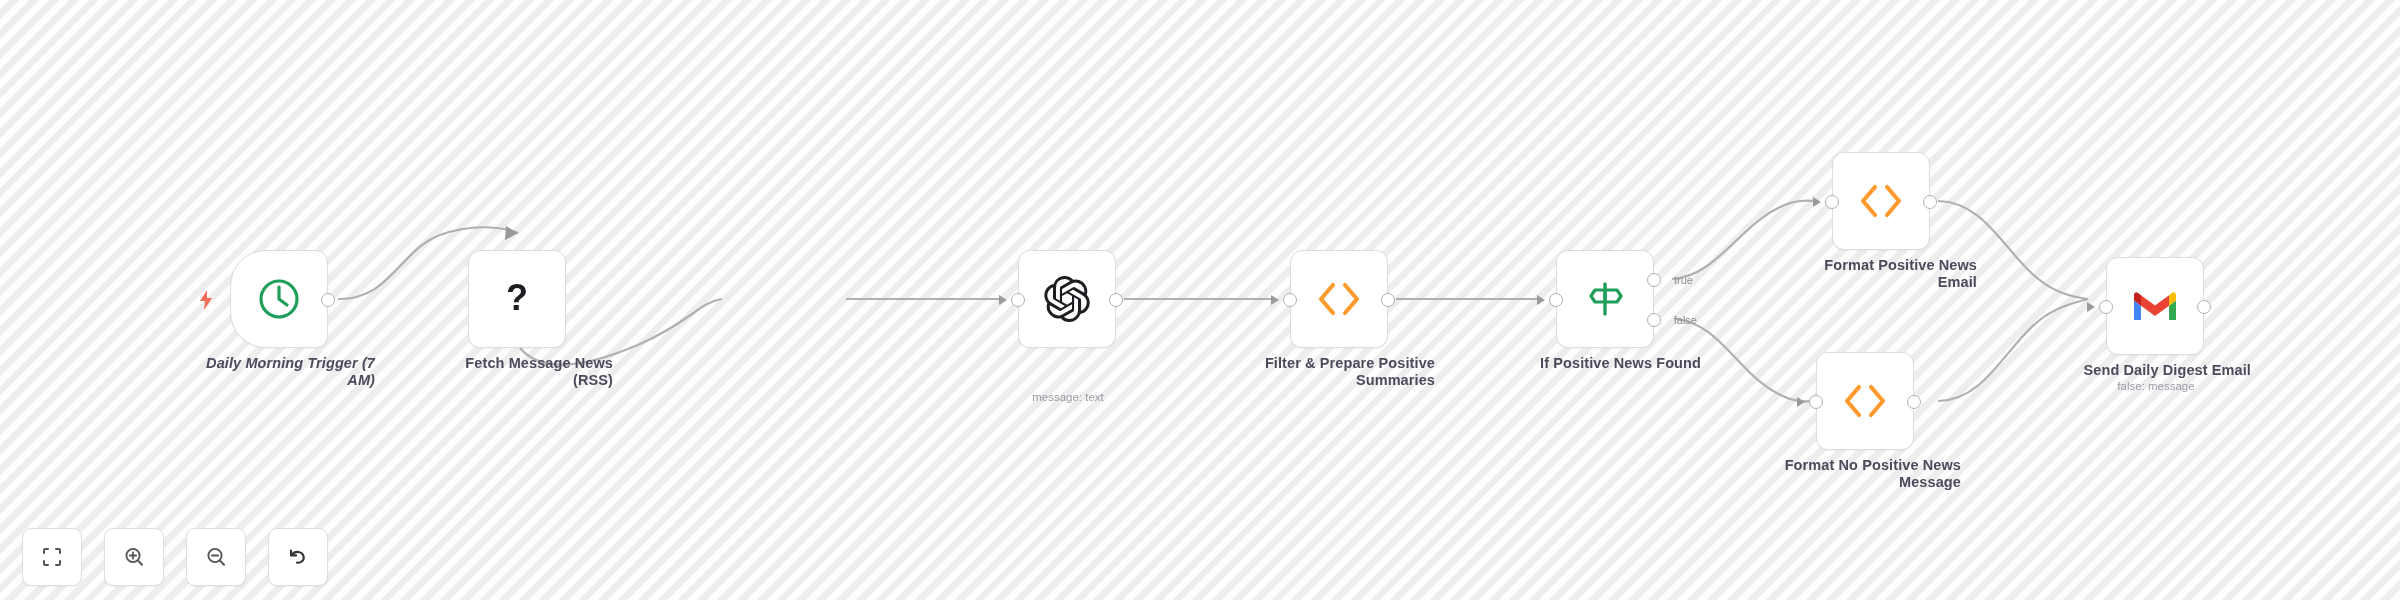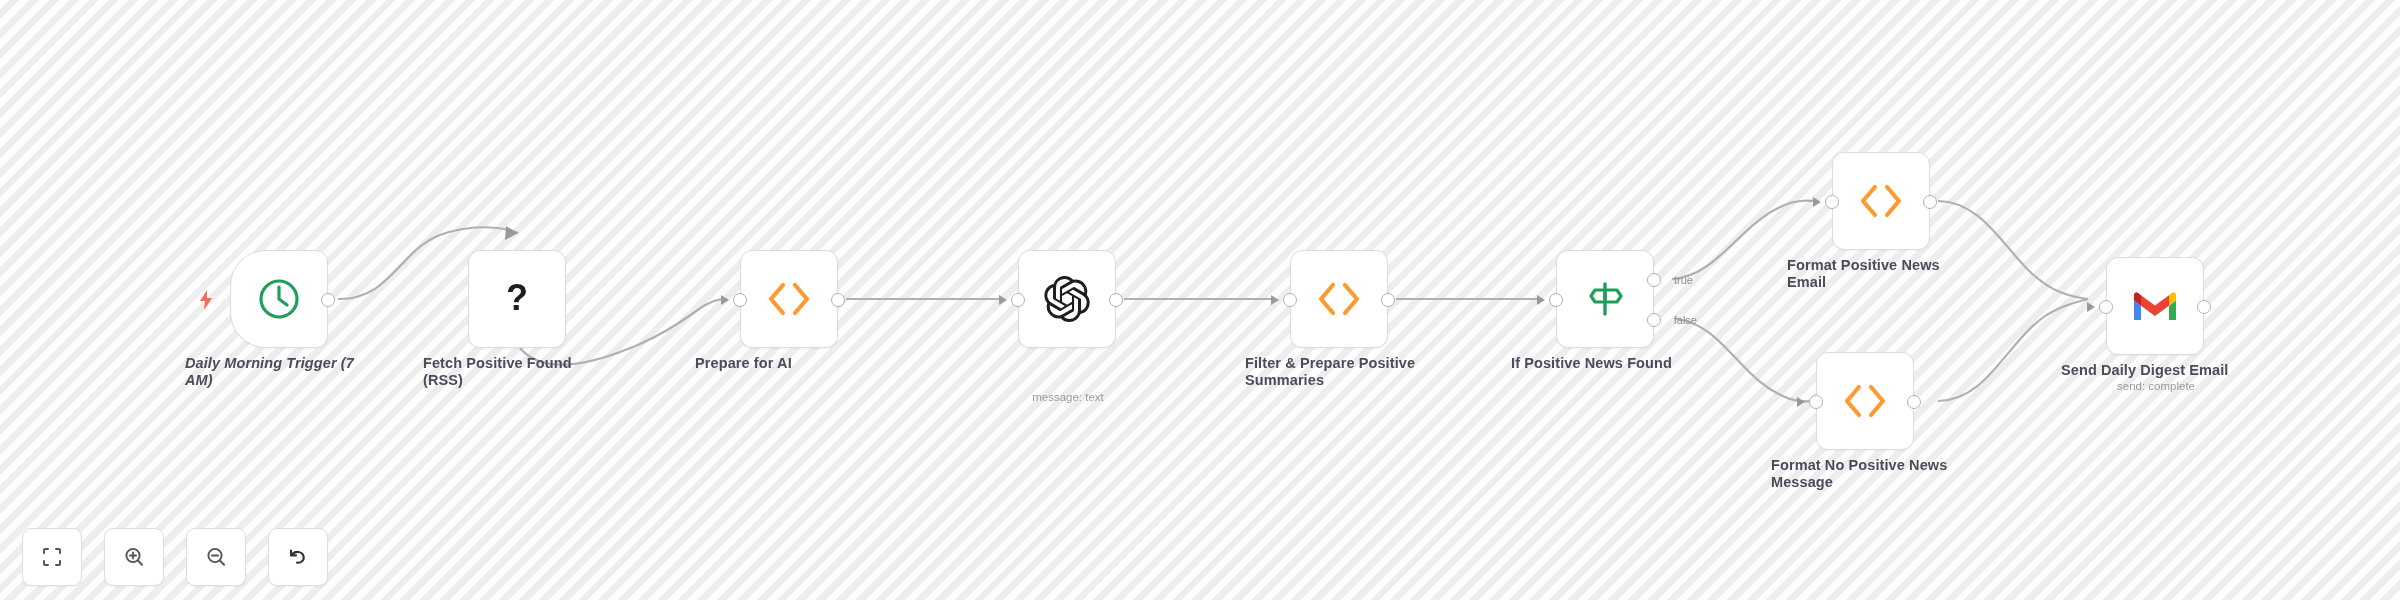--- a/index.html
+++ b/index.html
@@ -100,21 +100,21 @@
     border-top: 5.5px solid transparent;
     border-bottom: 5.5px solid transparent;
   }
 
   
   .node-label {
     position: absolute;
     top: 104px;
     left: -46px;
     width: 190px;
-    text-align: left;
+    text-align: right;
     font-size: 14.5px;
     line-height: 17px;
     color: #4b4b5c;
     font-weight: 600;
     letter-spacing: 0.1px;
   }
   .node-sublabel {
     position: absolute;
     left: -46px;
     width: 190px;
@@ -207,35 +207,23 @@
     <span class="endpoint out"></span>
     <span class="node-label">Daily Morning Trigger (7 AM)</span>
   </div>
 
   <div class="node" style="left:468px; top:250px;">
     <span class="node-icon">
       <svg width="46" height="46" viewBox="0 0 46 46">
         <text x="23" y="34" text-anchor="middle" font-family="Liberation Sans, sans-serif" font-size="36" font-weight="bold" fill="#1d1d22">?</text>
       </svg>
     </span>
-    <span class="node-label">Fetch Positive Found (RSS)</span>
-  </div>
-
-  <div class="node" style="left:740px; top:250px;">
-    <span class="arrowhead"></span>
-    <span class="endpoint in"></span>
-    <span class="node-icon">
-      <svg width="52" height="44" viewBox="0 0 52 44">
-        <path d="M20 8 L8 22 L20 36" fill="none" stroke="#ff9a2e" stroke-width="4.2" stroke-linecap="round" stroke-linejoin="round"></path>
-        <path d="M32 8 L44 22 L32 36" fill="none" stroke="#ff9a2e" stroke-width="4.2" stroke-linecap="round" stroke-linejoin="round"></path>
-      </svg>
-    </span>
-    <span class="endpoint out"></span>
-    <span class="node-label">Prepare for AI</span>
-  </div>
+    <span class="node-label">Fetch Message News (RSS)</span>
+  </div>
+
 
   <div class="node" style="left:1018px; top:250px;">
     <span class="arrowhead"></span>
     <span class="endpoint in"></span>
     <span class="node-icon">
       <svg width="46" height="46" viewBox="0 0 24 24">
         <path fill="#1d1d22" d="M22.282 9.821a5.985 5.985 0 0 0-.516-4.91 6.046 6.046 0 0 0-6.51-2.9A6.065 6.065 0 0 0 4.981 4.18a5.985 5.985 0 0 0-3.998 2.9 6.046 6.046 0 0 0 .743 7.097 5.98 5.98 0 0 0 .51 4.911 6.051 6.051 0 0 0 6.515 2.9A5.985 5.985 0 0 0 13.26 24a6.056 6.056 0 0 0 5.772-4.206 5.99 5.99 0 0 0 3.997-2.9 6.056 6.056 0 0 0-.747-7.073zM13.26 22.43a4.476 4.476 0 0 1-2.876-1.04l.141-.081 4.779-2.758a.795.795 0 0 0 .392-.681v-6.737l2.02 1.168a.071.071 0 0 1 .038.052v5.583a4.504 4.504 0 0 1-4.494 4.494zM3.6 18.304a4.47 4.47 0 0 1-.535-3.014l.142.085 4.783 2.759a.771.771 0 0 0 .78 0l5.843-3.369v2.332a.08.08 0 0 1-.033.062L9.74 19.95a4.5 4.5 0 0 1-6.14-1.646zM2.34 7.896a4.485 4.485 0 0 1 2.366-1.973V11.6a.766.766 0 0 0 .388.676l5.815 3.355-2.02 1.168a.076.076 0 0 1-.071 0l-4.83-2.786A4.504 4.504 0 0 1 2.34 7.872zm16.597 3.855-5.833-3.387L15.119 7.2a.076.076 0 0 1 .071 0l4.83 2.791a4.494 4.494 0 0 1-.676 8.105v-5.678a.79.79 0 0 0-.407-.667zm2.01-3.023-.141-.085-4.774-2.782a.776.776 0 0 0-.785 0L9.409 9.23V6.897a.066.066 0 0 1 .028-.061l4.83-2.787a4.5 4.5 0 0 1 6.68 4.66zm-12.64 4.135-2.02-1.164a.08.08 0 0 1-.038-.057V6.075a4.5 4.5 0 0 1 7.375-3.453l-.142.08L8.704 5.46a.795.795 0 0 0-.393.681zm1.097-2.365 2.602-1.5 2.607 1.5v2.999l-2.597 1.5-2.607-1.5z"></path>
       </svg>
     </span>
     <span class="endpoint out"></span>
@@ -306,21 +294,21 @@
         <path d="M4 34 L4 12 L24 26 L44 12 L44 34 L38 34 L38 19 L24 29 L10 19 L10 34 Z" fill="none"></path>
         <path d="M3 33 L3 13.5 L10 18.7 L10 33 Z" fill="#4285f4"></path>
         <path d="M38 33 L38 18.7 L45 13.5 L45 33 Z" fill="#34a853"></path>
         <path d="M3 13.5 L3 8 C3 5.8 5.4 4.6 7 5.9 L10 8.2 L10 18.7 Z" fill="#c5221f"></path>
         <path d="M45 13.5 L45 8 C45 5.8 42.6 4.6 41 5.9 L38 8.2 L38 18.7 Z" fill="#fbbc04"></path>
         <path d="M10 8.2 L24 18.6 L38 8.2 L38 18.7 L24 29.1 L10 18.7 Z" fill="#ea4335"></path>
       </svg>
     </span>
     <span class="endpoint out"></span>
     <span class="node-label">Send Daily Digest Email</span>
-    <span class="node-sublabel" style="top:122px;">send: complete</span>
+    <span class="node-sublabel" style="top:122px;">false: message</span>
   </div>
 
   <div id="toolbar">
 
     <div class="tool-btn" title="Zoom to fit">
       <span>
         <svg width="24" height="24" viewBox="0 0 24 24">
           <g fill="none" stroke="#555" stroke-width="2" stroke-linecap="round">
             <path d="M4 8 L4 5 C4 4.4 4.4 4 5 4 L8 4"></path>
             <path d="M16 4 L19 4 C19.6 4 20 4.4 20 5 L20 8"></path>

